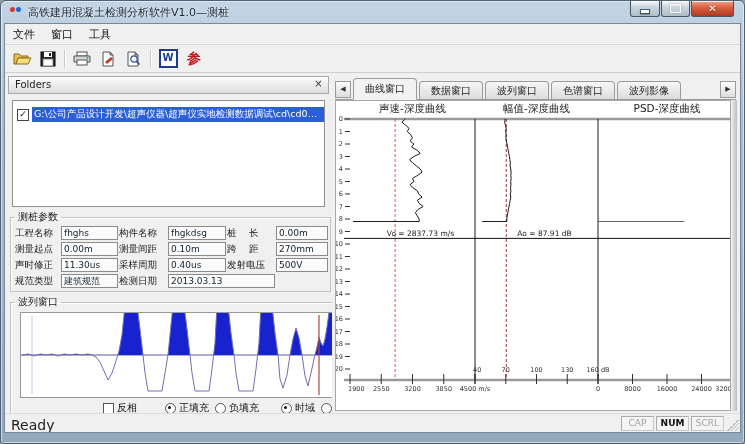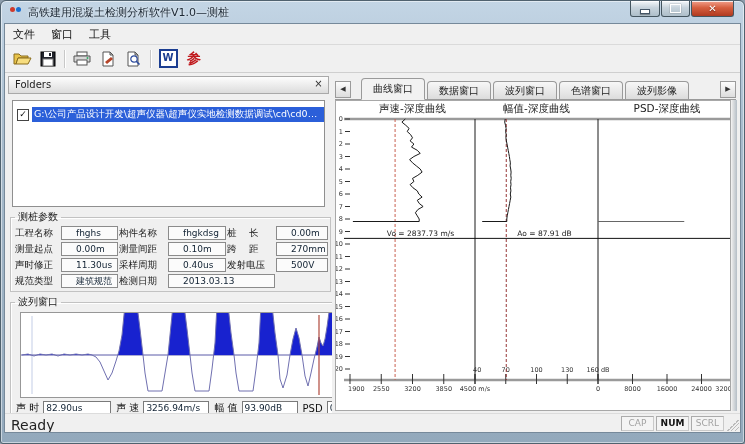--- a/index.html
+++ b/index.html
@@ -44,37 +44,37 @@
   .folders-list{margin:3px 6px 0 6px;height:99px;background:#fff;border:1px solid #8f8f8f;overflow:hidden;padding-top:6px}
   .list-item{display:flex;align-items:center;height:15px;padding-left:4px;cursor:default}
   .cbx{width:10px;height:10px;border:1px solid #444;background:#fff;font-size:9px;line-height:9px;text-align:center;color:#111;flex:none}
   .cbx .mark{visibility:hidden}
   .cbx.on .mark{visibility:visible}
   .list-label{margin-left:3px;font-size:9.5px;color:#fff;background:#2b5fd9;padding:1px 2px;white-space:nowrap;overflow:hidden;max-width:292px;text-overflow:ellipsis}
   fieldset{margin:3px 4px 0 4px;border:1px solid #c2c2c2;box-shadow:1px 1px 0 #fff inset;padding:2px 2px 3px 4px;position:relative}
   legend{font-size:10px;color:#222;padding:0 3px}
   .pgrid{display:grid;grid-template-columns:45px 57px 48px 58px 48px 52px;column-gap:1px;row-gap:2px;align-items:center}
   .plabel{font-size:9.5px;color:#222;white-space:nowrap}
-  .pval{height:12px;line-height:12px;font-size:9px;color:#123;background:#fbfbfb;border:1px solid #8b8b8b;padding-left:14px;white-space:nowrap;overflow:hidden}
+  .pval{height:12px;line-height:12px;font-size:9px;color:#123;background:#fbfbfb;border:1px solid #8b8b8b;padding-left:2px;white-space:nowrap;overflow:hidden}
   .pval.date{grid-column:4/6}
   .wavebox{margin:1px 5px 0 5px;height:84px;background:#fff;border:1px solid #979797;position:relative;overflow:hidden}
   .ctlrowA{display:flex;align-items:center;margin-top:3px;font-size:10px;color:#111;height:14px}
   .ctlrowB{display:flex;align-items:center;margin-top:2px;font-size:10px;color:#111;height:16px}
   .rad{width:9px;height:9px;border:1px solid #555;border-radius:50%;background:#fff;position:relative;flex:none}
   .rad.on:after{content:"";position:absolute;left:2px;top:2px;width:3px;height:3px;border-radius:50%;background:#111}
   .ck{width:9px;height:9px;border:1px solid #555;background:#fff;position:relative;flex:none}
   .ctl-lab{margin:0 2px 0 3px;white-space:nowrap}
   .vbox{height:13px;line-height:13px;background:#fff;border:1px solid #7a7a7a;font-size:9px;color:#123;padding-left:2px;margin:0 2px;white-space:nowrap;overflow:hidden}
   
   .rightpanel{position:absolute;left:327px;right:1px;top:0;bottom:0;background:#f0f0f0}
   .tabbar{position:absolute;top:5px;left:3px;right:3px;height:21px;border-bottom:1px solid #9a9a9a}
   .tscroll{position:absolute;top:3px;width:14px;height:15px;border:1px solid #9b9b9b;background:linear-gradient(#fcfcfc,#ddd);
            font-size:7px;color:#333;text-align:center;line-height:14px;cursor:default}
   .tscroll.left{left:0}.tscroll.right{right:0}
-  .tabs{position:absolute;left:26px;top:0;height:21px;display:flex;align-items:flex-end}
+  .tabs{position:absolute;left:18px;top:0;height:21px;display:flex;align-items:flex-end}
   .tab{font-size:10px;color:#222;border:1px solid #9a9a9a;border-bottom:none;border-radius:4px 4px 0 0;
        background:linear-gradient(#f7f7f7,#dcdcdc);padding:2px 11px 2px 11px;margin-right:2px;height:13px;line-height:13px;cursor:default}
   .tab.active{background:#f2f2f2;height:16px;line-height:16px;position:relative;z-index:2;margin-bottom:-1px;border-bottom:1px solid #f2f2f2}
   .chartpanel{position:absolute;top:27px;left:3px;right:8px;bottom:3px;background:#fff;border:1px solid #a8a8a8;overflow:hidden}
   .rp-strip{position:absolute;top:27px;right:2px;width:5px;bottom:3px;background:linear-gradient(90deg,#e8e8e8,#b5bec6)}
   
   .statusbar{position:absolute;left:0;right:0;bottom:0;height:18px;background:#f0f0f0;border-top:1px solid #dcdcdc}
   .ready{position:absolute;left:6px;top:3px;font-size:14px;color:#222}
   .locks{position:absolute;right:16px;top:2px;display:flex}
   .lock{width:31px;height:13px;border:1px solid #c9c9c9;border-top-color:#ababab;border-left-color:#ababab;
@@ -212,20 +212,32 @@
                 <line x1="0" y1="42" x2="312" y2="42" stroke="#5a5aa8" stroke-width="1"></line>
                 <defs>
                   <clipPath id="tophalf">
                     <rect x="0" y="0" width="312" height="42"></rect>
                   </clipPath>
                 </defs>
                 <path d="M1 42 L1 42 L7 41 L13 43 L19 41 L25 42 L31 41 L37 43 L43 41 L49 42 L55 41 L61 42 L67 41 L71 42 L75 44 L79 49 L83 58 L87 67 L91 60 L95 48 L98 38 L101 22 L104 -8 L116 -8 L119 16 L122 42 L124 60 L127 78 L141 78 L144 60 L147 42 L149 22 L152 -8 L163 -8 L166 16 L169 42 L171 60 L174 78 L188 78 L191 56 L194 30 L196 -8 L207 -8 L210 20 L213 42 L215 60 L218 78 L232 78 L235 56 L238 30 L240 -8 L251 -8 L254 20 L257 42 L259 66 L262 75 L266 62 L269 42 L272 26 L275 15 L278 25 L281 42 L284 63 L287 73 L290 60 L293 46 L296 34 L298 24 L300 30 L302 33 L304 26 L306 14 L309 -8 L311 -8 L311 42 Z" fill="#1822cf" clip-path="url(#tophalf)"></path>
                 <path d="M1 42 L7 41 L13 43 L19 41 L25 42 L31 41 L37 43 L43 41 L49 42 L55 41 L61 42 L67 41 L71 42 L75 44 L79 49 L83 58 L87 67 L91 60 L95 48 L98 38 L101 22 L104 -8 L116 -8 L119 16 L122 42 L124 60 L127 78 L141 78 L144 60 L147 42 L149 22 L152 -8 L163 -8 L166 16 L169 42 L171 60 L174 78 L188 78 L191 56 L194 30 L196 -8 L207 -8 L210 20 L213 42 L215 60 L218 78 L232 78 L235 56 L238 30 L240 -8 L251 -8 L254 20 L257 42 L259 66 L262 75 L266 62 L269 42 L272 26 L275 15 L278 25 L281 42 L284 63 L287 73 L290 60 L293 46 L296 34 L298 24 L300 30 L302 33 L304 26 L306 14 L309 -8 L311 -8 " fill="none" stroke="#7070b0" stroke-width="1"></path>
                 <line x1="298" y1="2" x2="298" y2="82" stroke="#b0483c" stroke-width="1.2"></line>
               </svg>
+          </div>
+          <div class="ctlrowA">
+            <span class="ck" style="margin-left:88px"></span>
+            <span class="ctl-lab">反相</span>
+            <span class="rad on" style="margin-left:26px"></span>
+            <span class="ctl-lab">正填充</span>
+            <span class="rad" style="margin-left:4px"></span>
+            <span class="ctl-lab">负填充</span>
+            <span class="rad on" style="margin-left:20px"></span>
+            <span class="ctl-lab">时域</span>
+            <span class="rad" style="margin-left:4px"></span>
+            <span class="ctl-lab">频域</span>
           </div>
           <div class="ctlrowB">
             <span class="ctl-lab" style="margin-left:1px">声 时</span>
             <span class="vbox" style="width:64px">82.90us</span>
             <span class="ctl-lab">声 速</span>
             <span class="vbox" style="width:62px">3256.94m/s</span>
             <span class="ctl-lab">幅 值</span>
             <span class="vbox" style="width:52px">93.90dB</span>
             <span class="ctl-lab">PSD</span>
             <span class="vbox" style="width:56px">0.00us^2/m</span>

